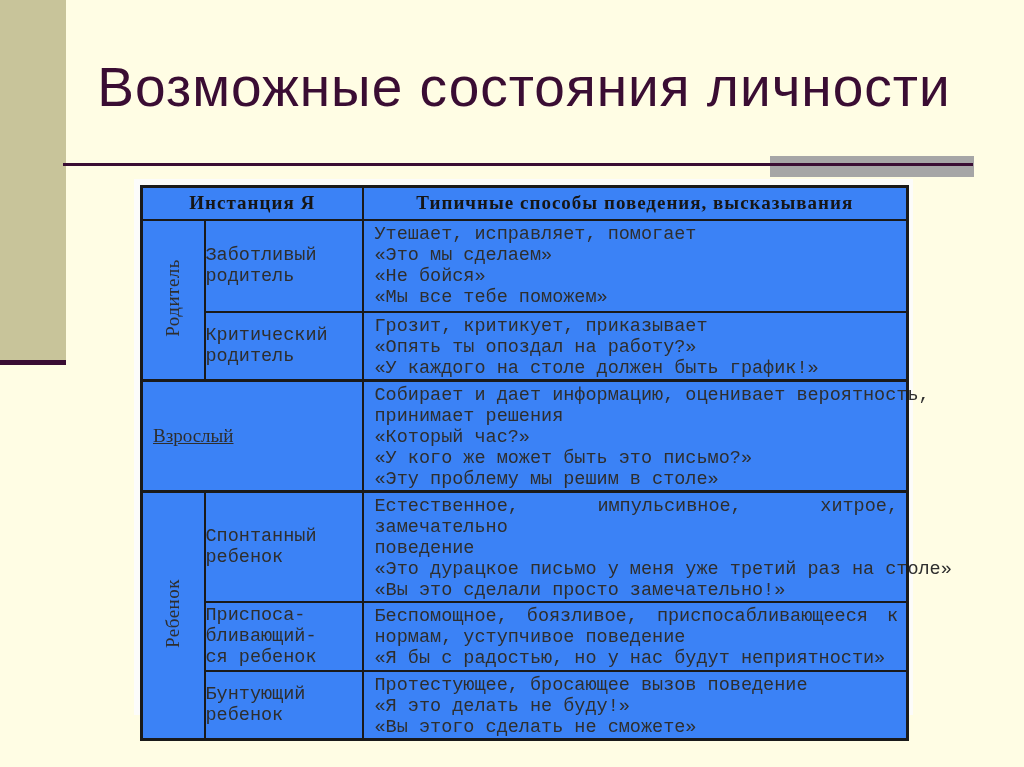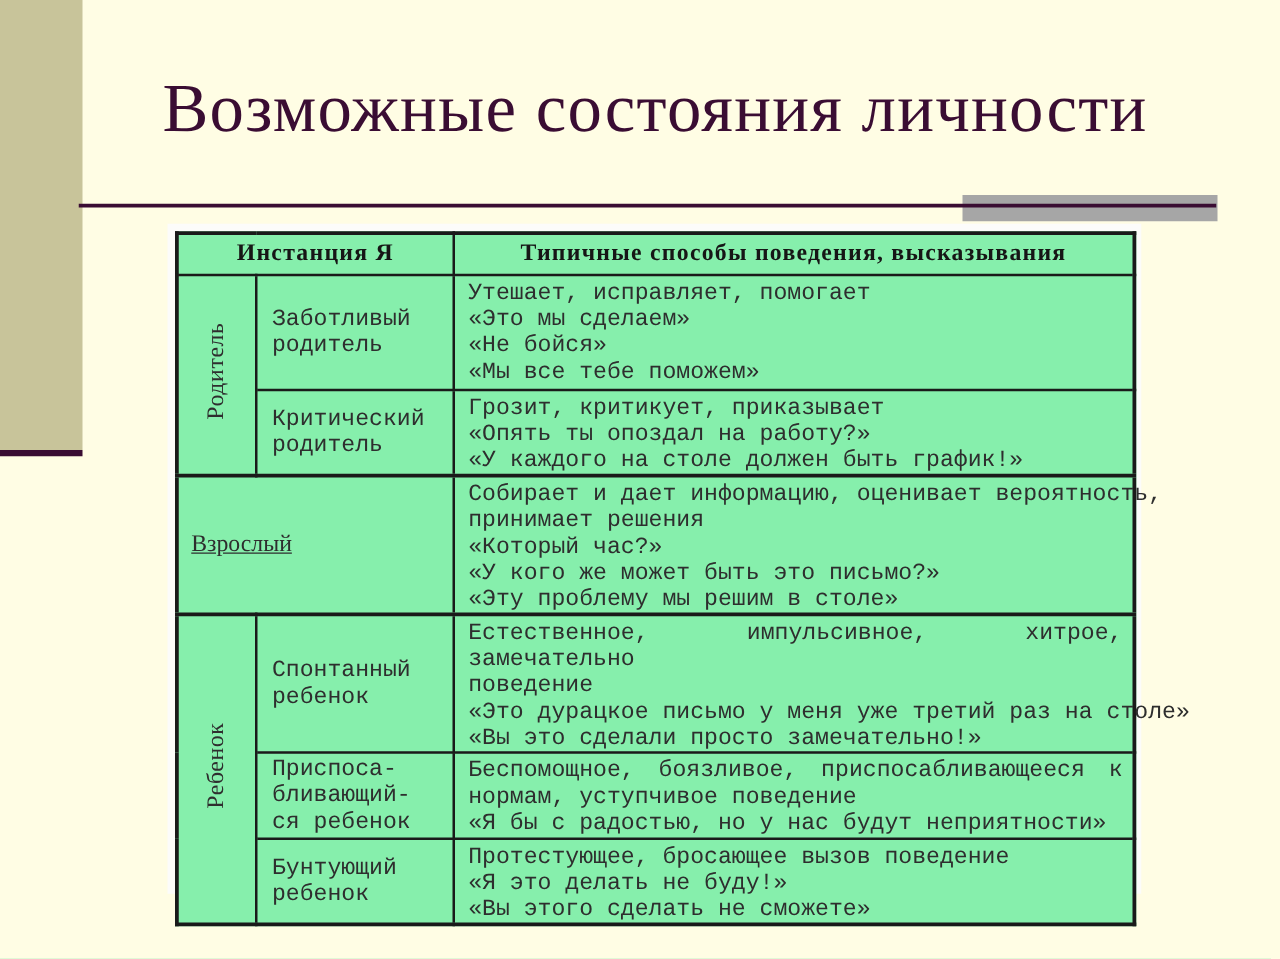--- a/index.html
+++ b/index.html
@@ -8,50 +8,50 @@
     background:#FFFDE4;
     font-family:"Liberation Serif","DejaVu Serif",serif;
   }
   
   .band{position:absolute;left:0;top:0;width:66px;height:360px;background:#C8C49A;}
   .band-underline{position:absolute;left:0;top:360px;width:66px;height:5px;background:#3A0D33;}
   .title{
     position:absolute;left:24px;right:0;top:56px;margin:0;
     text-align:center;font-weight:normal;
     font-size:55px;line-height:62px;letter-spacing:1px;
-    color:#3A0D33;font-family:Liberation Serif, serif;
+    color:#3A0D33;font-family:Liberation Sans, sans-serif;
   }
   .gray-tab{position:absolute;left:770px;top:156px;width:204px;height:21px;background:#A6A6A6;z-index:2;}
   .rule{position:absolute;left:63px;top:163px;width:910px;height:3px;background:#3A0D33;z-index:3;}
 
   
   .scan{
     position:absolute;left:134px;top:179px;width:779px;height:536px;
     background:#FCFCFA;z-index:1;
   }
   table.ego{
     position:absolute;left:6px;top:6px;
     border-collapse:collapse;table-layout:fixed;width:766px;
-    background:#86efac;color:#2E2E2E;
+    background:#3b82f6;color:#2E2E2E;
   }
   table.ego,table.ego th,table.ego td{border:2px solid #1A1A1A;}
   table.ego{border-width:3px;}
   th.hcell{
     font-size:19px;font-weight:bold;letter-spacing:1px;color:#161616;
     text-align:center;vertical-align:middle;border-bottom-width:3px;padding:2px 0 3px 0;
   }
   tr.adult-row td{border-top-width:3px;border-bottom-width:3px;}
   td.vcell{vertical-align:middle;text-align:center;padding:0;}
   .vlabel{
     display:inline-block;writing-mode:vertical-rl;transform:rotate(180deg);
     font-size:19px;letter-spacing:0.5px;white-space:nowrap;
   }
   td.bcell{
     vertical-align:middle;text-align:left;
-    font-size:18.5px;line-height:21px;padding:2px 2px 2px 12px;
+    font-size:18.5px;line-height:21px;padding:2px 2px 2px 0;
   }
   td.ccell{
     vertical-align:top;text-align:left;
     font-size:18.5px;line-height:21px;padding:3px 8px 0 11px;
   }
   td.acell{
     vertical-align:middle;text-align:left;
     font-size:19px;padding-left:10px;text-decoration:underline;
   }
   .line{white-space:nowrap;font-family:Liberation Mono, monospace;}

